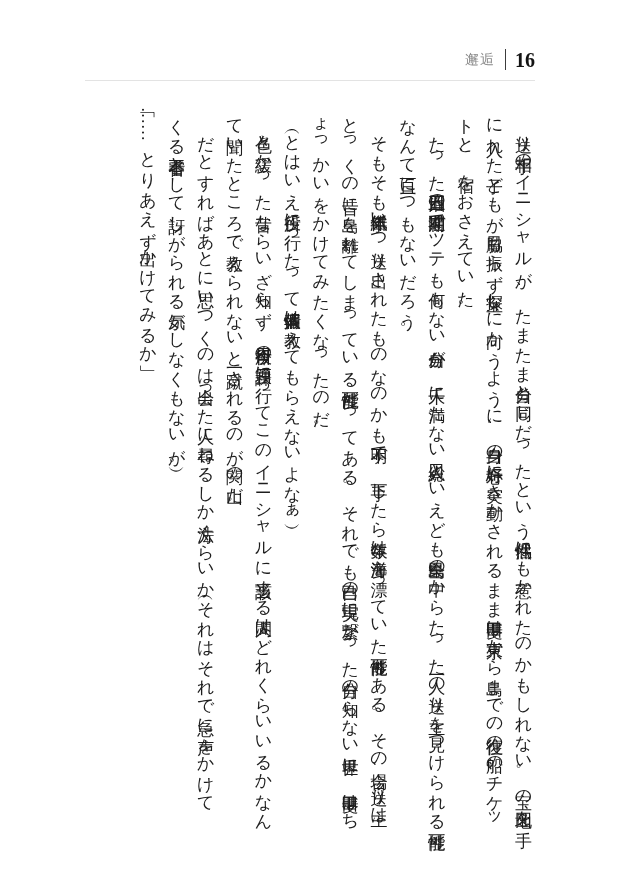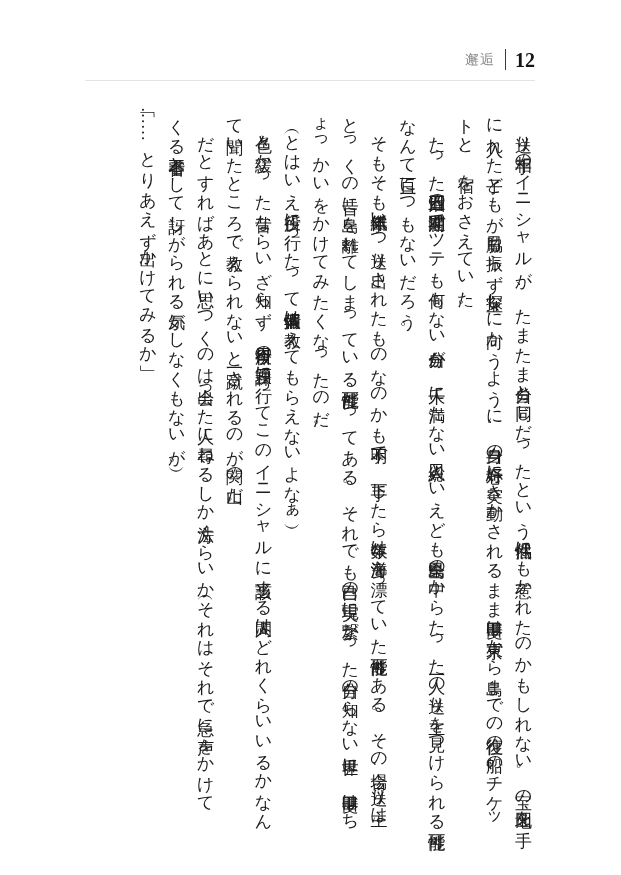--- a/index.html
+++ b/index.html
@@ -72,21 +72,21 @@
   .para.indent {
     text-indent: 1em;
   }
 </style>
 </head>
 <body>
 
 <header class="running-head">
   <span class="chapter-title">邂逅</span>
   <span class="head-divider"></span>
-  <span class="page-number">12</span>
+  <span class="page-number">16</span>
 </header>
 
 <div class="head-rule"></div>
 
 <main class="text-block">
   <p class="para indent">送り相手のイニシャルが、たまたま自分と同じだったという偶然性にも惹かれたのかもしれない。宝の地図を手に入れた子どもが脇目も振らず宝探しに向かうように、自身の好奇心に突き動かされるまま甲斐田は東京から島までの往復の船のチケットと、宿をおさえていた。</p>
   <p class="para indent">たった四泊五日の滞在期間でツテも何もない自分が、千人に満たない総人口といえども全島民の中からたった一人の送り主を見つけられる可能性なんて百に一つもないだろう。</p>
   <p class="para indent">そもそも手紙自体いつ送り出されたものなのかも不明で、下手したら数年は海洋を漂っていた可能性もある。その場合、送り主はとっくの昔に島を離れてしまっている可能性だってある。それでも自己の現実に繋がった自分の知らない世界に、甲斐田はちょっかいをかけてみたくなったのだ。</p>
   <p class="para indent">（とはいえ役所に行ったって個人情報は教えてもらえないよなぁ）</p>
   <p class="para indent">色々と緩かった昔ならいざ知らず、今日日役所の戸籍課に行ってこのイニシャルに該当する人間はどれくらいいるかなんて聞いたところで教えられないと一蹴されるのが関の山だ。</p>

